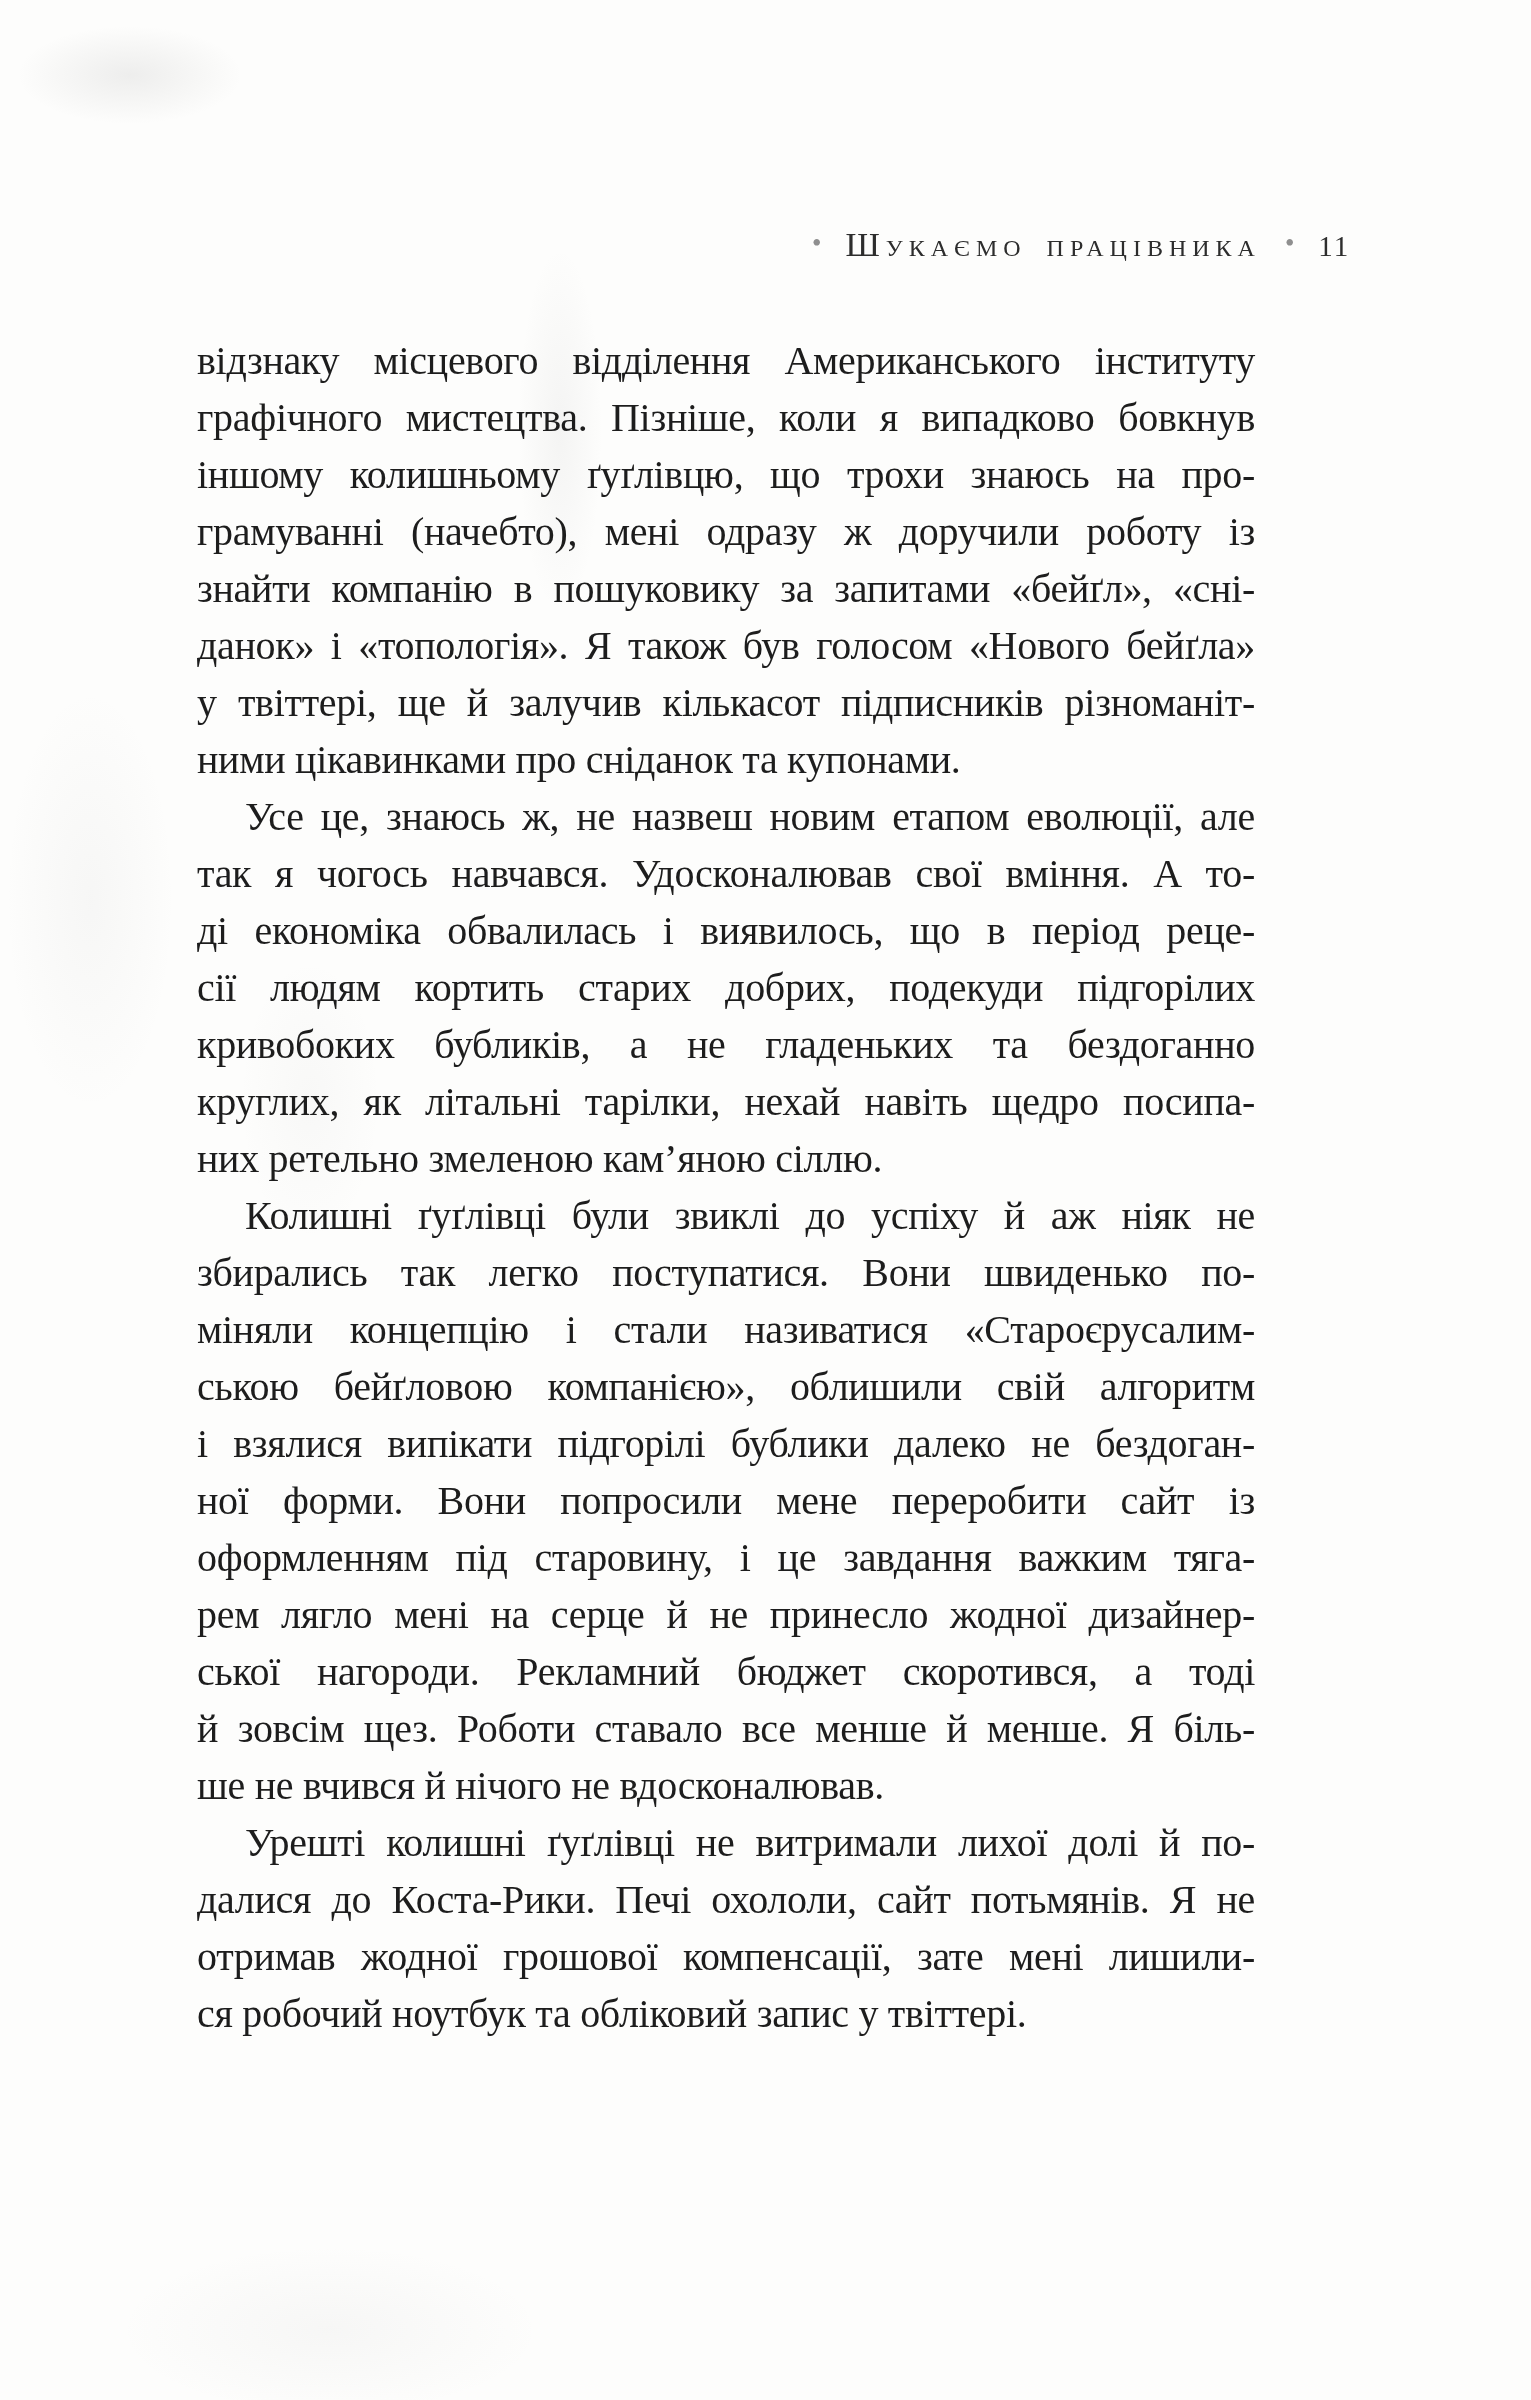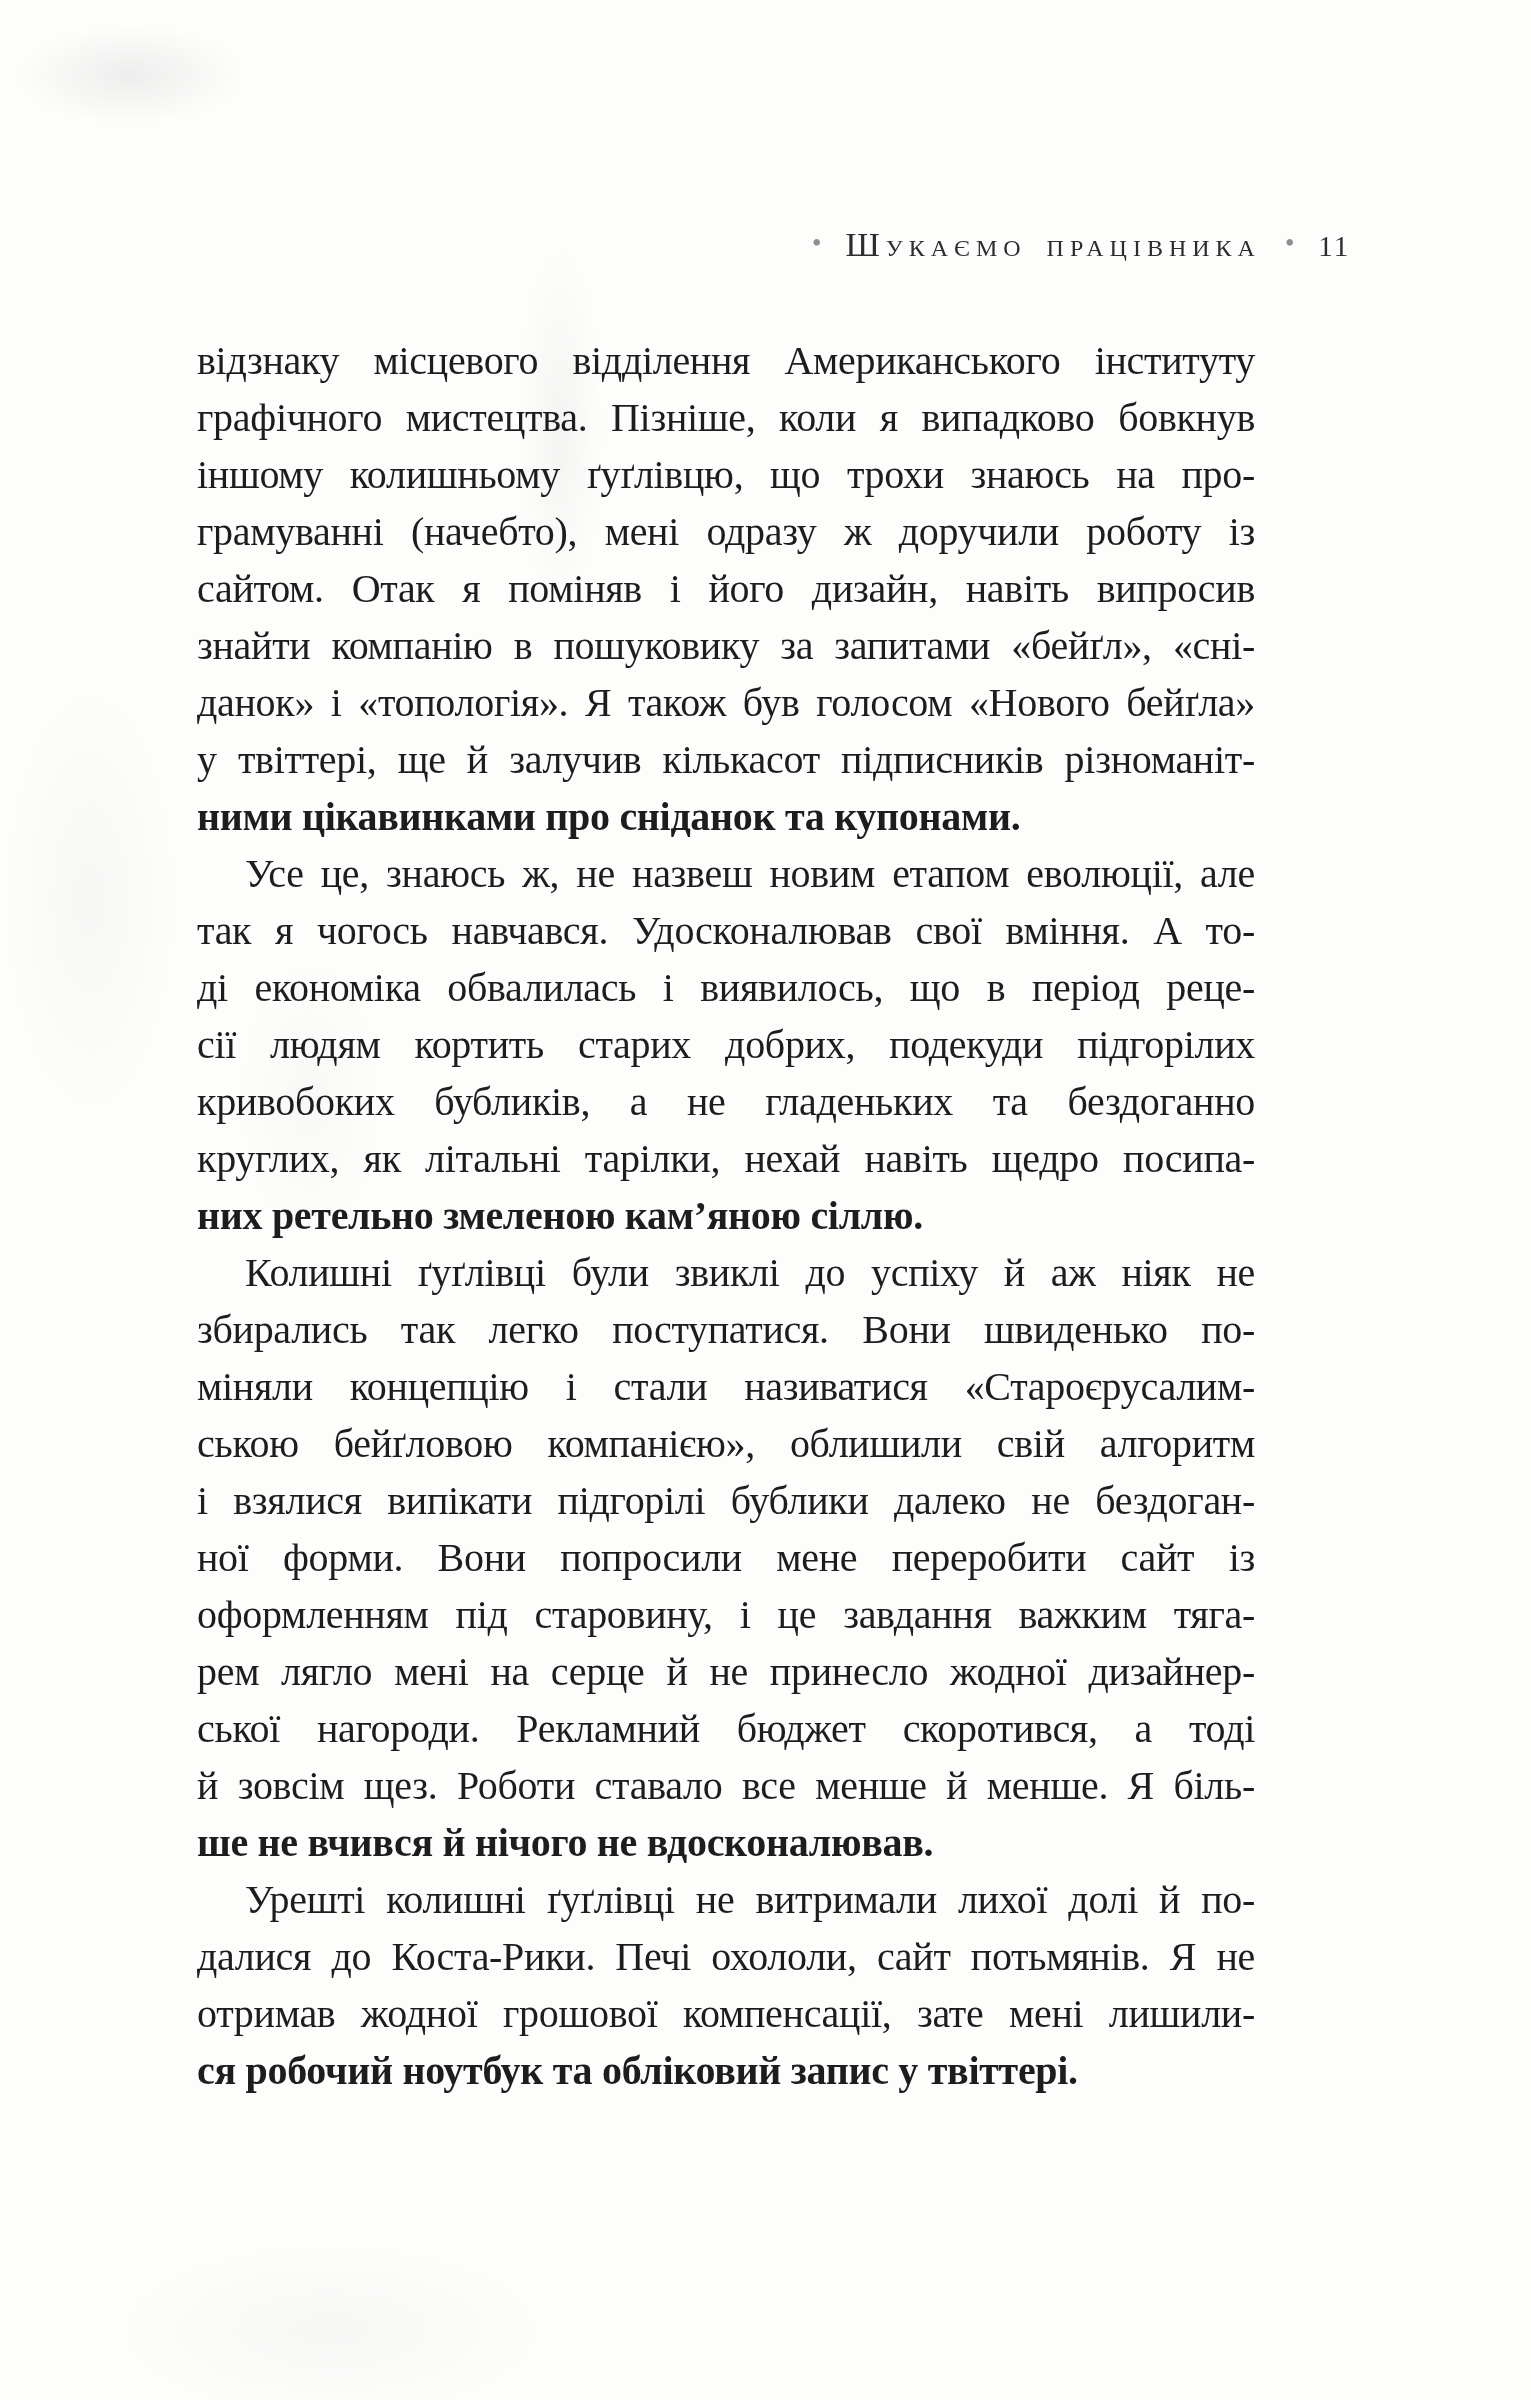--- a/index.html
+++ b/index.html
@@ -74,41 +74,40 @@
     font-size: 40px;
     line-height: 57px;
     letter-spacing: -0.3px;
     color: #1d1d1d;
   }
   .line {
     text-align: justify;
     text-align-last: justify;
     height: 57px;
   }
-  .line.last { text-align-last: left; font-weight: bold; }
+  .line.last { text-align-last: left; }
   .line.indent { text-indent: 48px; }
 </style>
 </head>
 <body>
 
 <div class="page">
 
   <header class="running-header">
     <span class="header-bullet">•</span>
     <span class="chapter-title"><span class="initial">Ш</span><span class="rest">укаємо працівника</span></span>
     <span class="header-bullet">•</span>
     <span class="page-number">11</span>
   </header>
 
   <main class="page-text">
       <div class="line">відзнаку місцевого відділення Американського інституту</div>
       <div class="line">графічного мистецтва. Пізніше, коли я випадково бовкнув</div>
       <div class="line">іншому колишньому ґуґлівцю, що трохи знаюсь на про-</div>
       <div class="line">грамуванні (начебто), мені одразу ж доручили роботу із</div>
-      <div class="line">сайтом. Отак я поміняв і його дизайн, навіть випросив</div>
       <div class="line">знайти компанію в пошуковику за запитами «бейґл», «сні-</div>
       <div class="line">данок» і «топологія». Я також був голосом «Нового бейґла»</div>
       <div class="line">у твіттері, ще й залучив кількасот підписників різноманіт-</div>
       <div class="line last">ними цікавинками про сніданок та купонами.</div>
       <div class="line indent">Усе це, знаюсь ж, не назвеш новим етапом еволюції, але</div>
       <div class="line">так я чогось навчався. Удосконалював свої вміння. А то-</div>
       <div class="line">ді економіка обвалилась і виявилось, що в період реце-</div>
       <div class="line">сії людям кортить старих добрих, подекуди підгорілих</div>
       <div class="line">кривобоких бубликів, а не гладеньких та бездоганно</div>
       <div class="line">круглих, як літальні тарілки, нехай навіть щедро посипа-</div>

